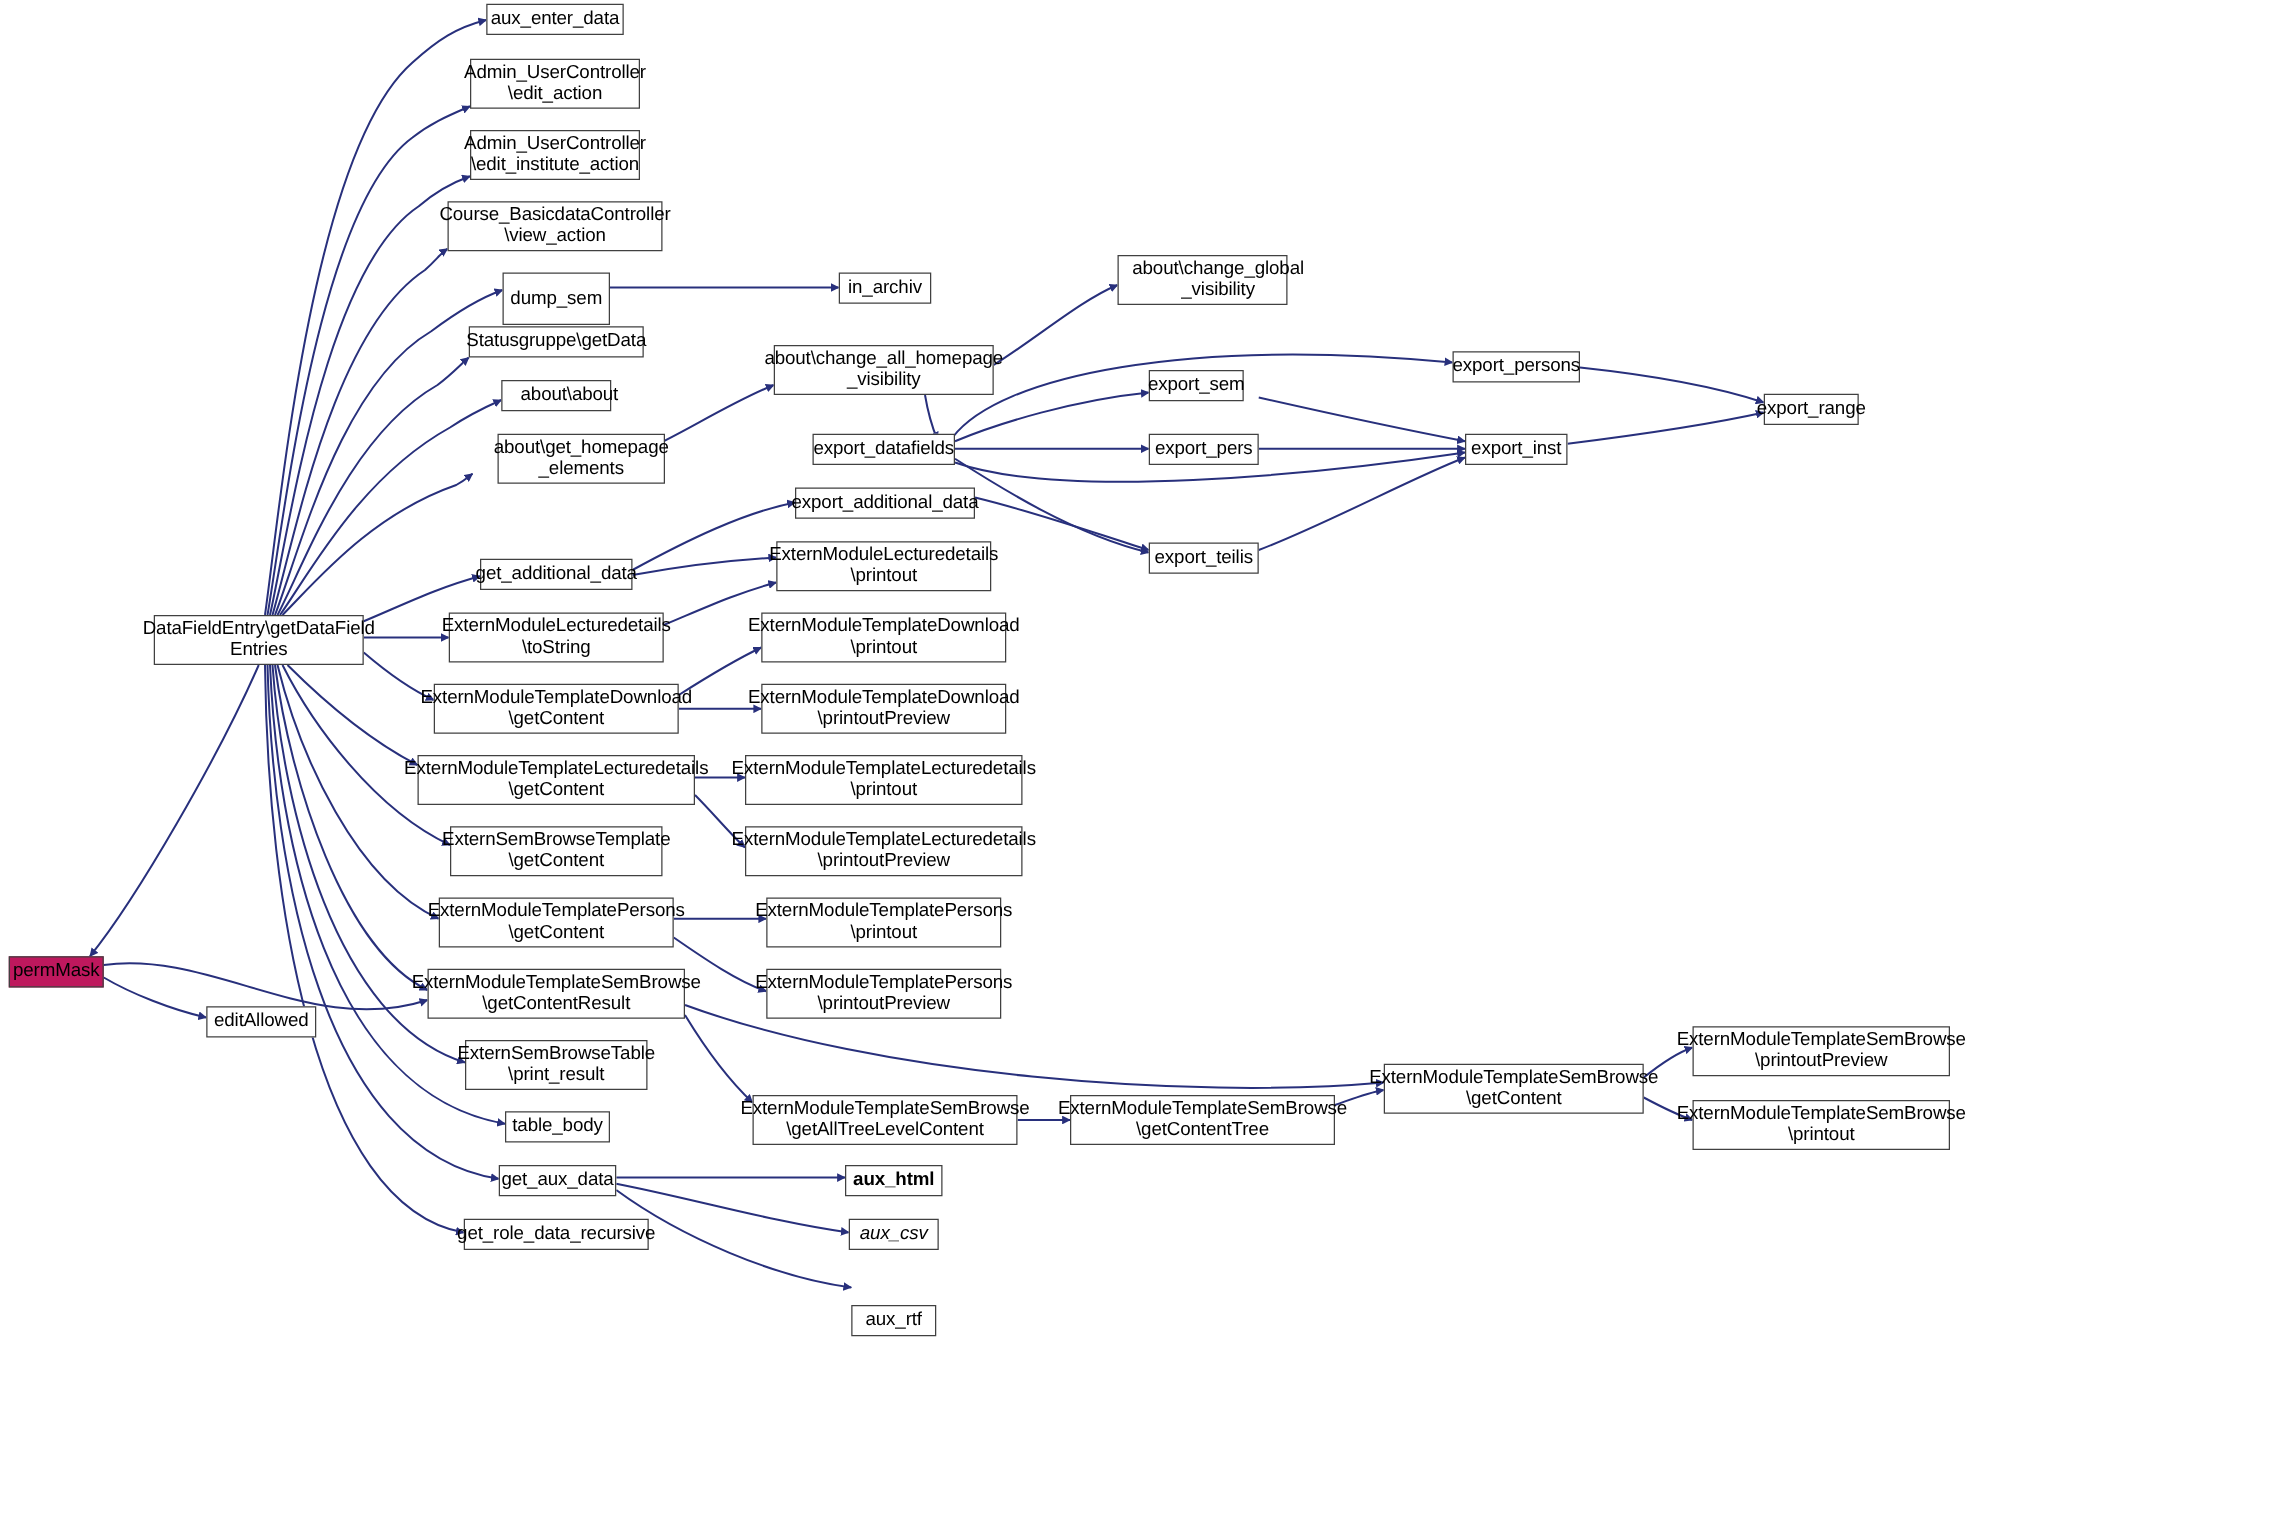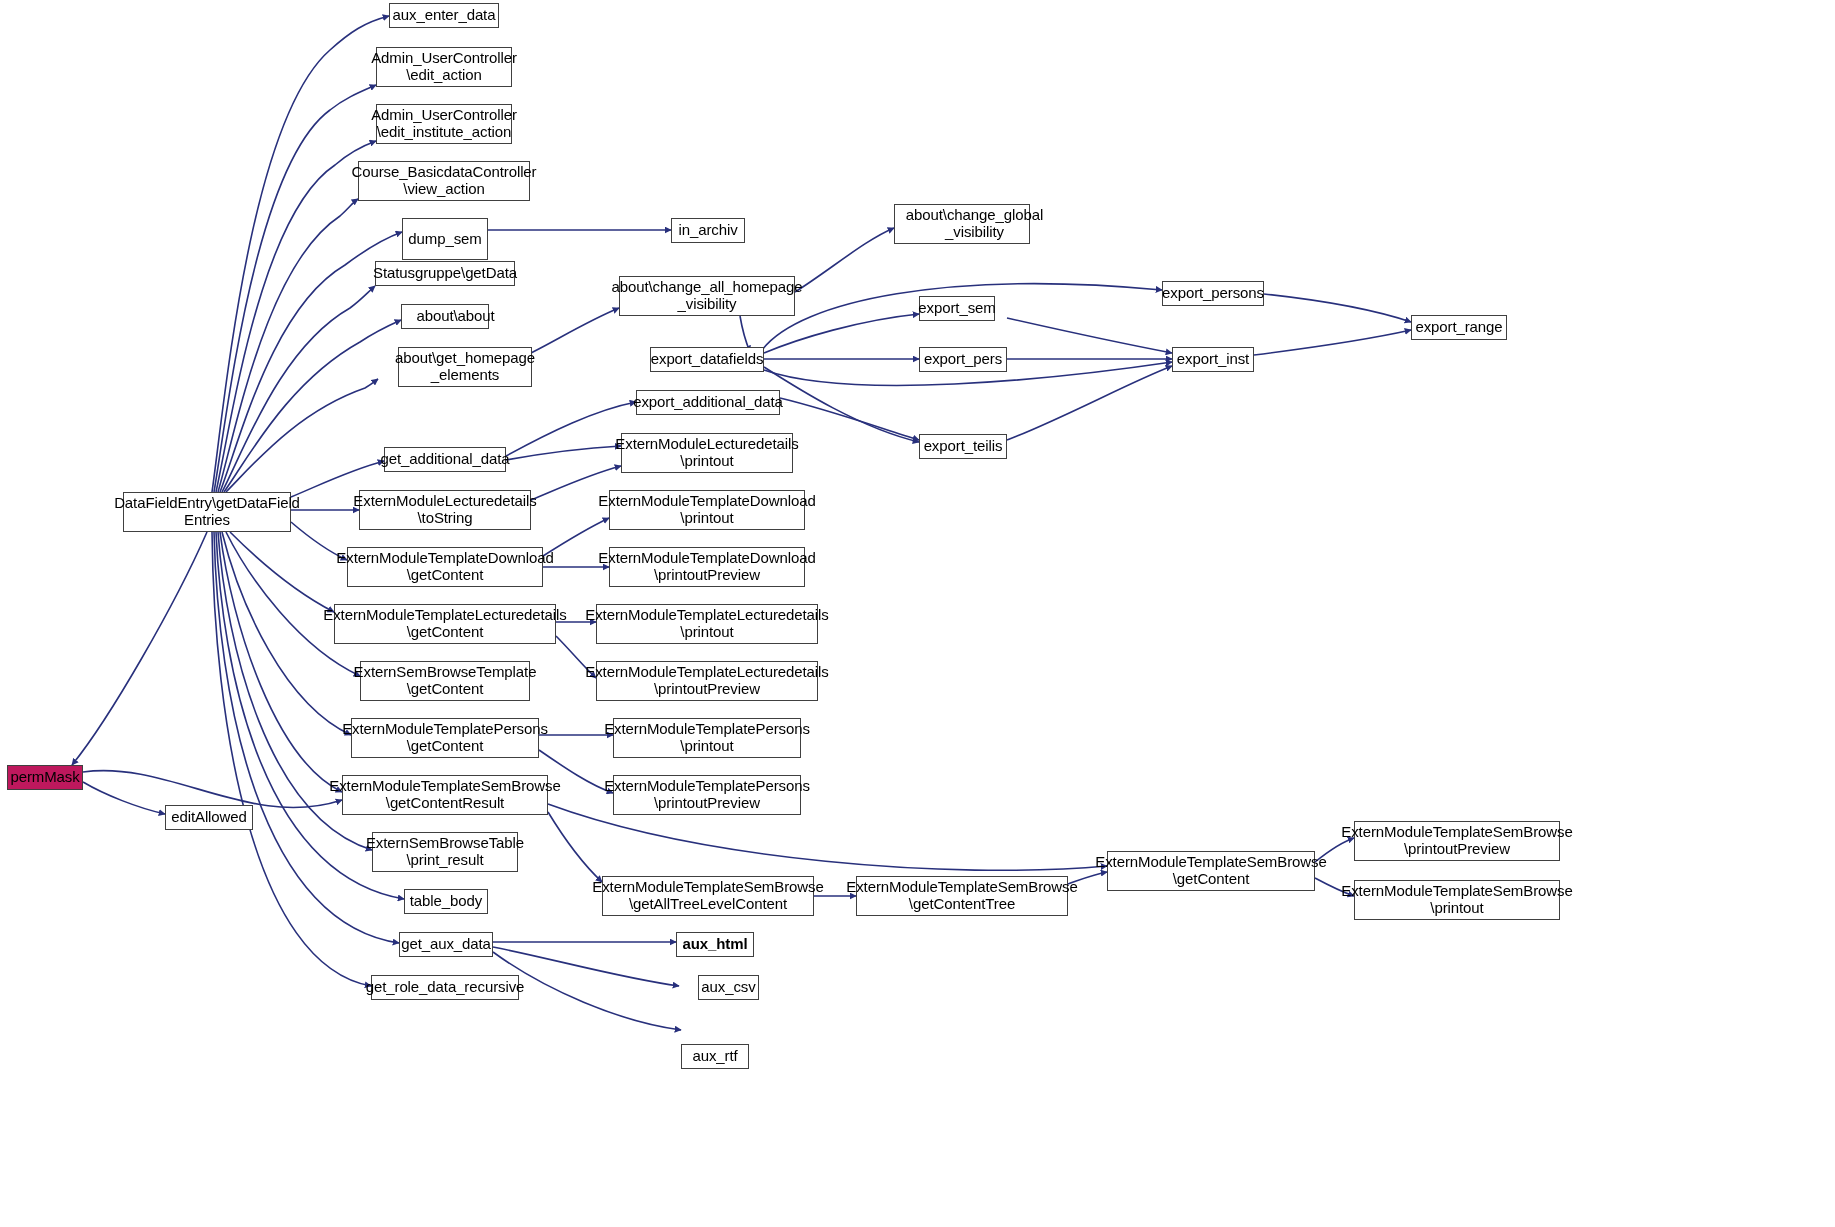--- a/index.html
+++ b/index.html
@@ -175,32 +175,32 @@
 \printout</div>
       <div class="node-box" style="left: 596px; top: 661px; width: 222px; height: 40px;">ExternModuleTemplateLecturedetails
 \printoutPreview</div>
       <div class="node-box" style="left: 613px; top: 718px; width: 188px; height: 40px;">ExternModuleTemplatePersons
 \printout</div>
       <div class="node-box" style="left: 613px; top: 775px; width: 188px; height: 40px;">ExternModuleTemplatePersons
 \printoutPreview</div>
       <div class="node-box" style="left: 602px; top: 876px; width: 212px; height: 40px;">ExternModuleTemplateSemBrowse
 \getAllTreeLevelContent</div>
       <div class="node-box" style="left: 676px; top: 932px; width: 78px; height: 25px; font-weight: bold;">aux_html</div>
-      <div class="node-box" style="left: 698px; top: 975px; width: 61px; height: 25px;">aux_csv</div>
+      <div class="node-box" style="left: 679px; top: 975px; width: 72px; height: 25px; font-style: italic;">aux_csv</div>
       <div class="node-box" style="left: 681px; top: 1044px; width: 68px; height: 25px;">aux_rtf</div>
       <div class="node-box" style="left: 894px; top: 204px; width: 136px; height: 40px; padding-left: 28px;">about\change_global
 _visibility</div>
       <div class="node-box" style="left: 919px; top: 296px; width: 76px; height: 25px;">export_sem</div>
       <div class="node-box" style="left: 919px; top: 347px; width: 88px; height: 25px;">export_pers</div>
       <div class="node-box" style="left: 919px; top: 434px; width: 88px; height: 25px;">export_teilis</div>
       <div class="node-box" style="left: 856px; top: 876px; width: 212px; height: 40px;">ExternModuleTemplateSemBrowse
 \getContentTree</div>
       <div class="node-box" style="left: 1162px; top: 281px; width: 102px; height: 25px;">export_persons</div>
       <div class="node-box" style="left: 1172px; top: 347px; width: 82px; height: 25px;">export_inst</div>
       <div class="node-box" style="left: 1107px; top: 851px; width: 208px; height: 40px;">ExternModuleTemplateSemBrowse
 \getContent</div>
-      <div class="node-box" style="left: 1411px; top: 315px; width: 96px; height: 25px;">export_range</div>
+      <div class="node-box" style="left: 1411px; top: 315px; width: 76px; height: 25px;">export_range</div>
       <div class="node-box" style="left: 1354px; top: 821px; width: 206px; height: 40px;">ExternModuleTemplateSemBrowse
 \printoutPreview</div>
       <div class="node-box" style="left: 1354px; top: 880px; width: 206px; height: 40px;">ExternModuleTemplateSemBrowse
 \printout</div>
     </div>
 </div>
 
 </body></html>

